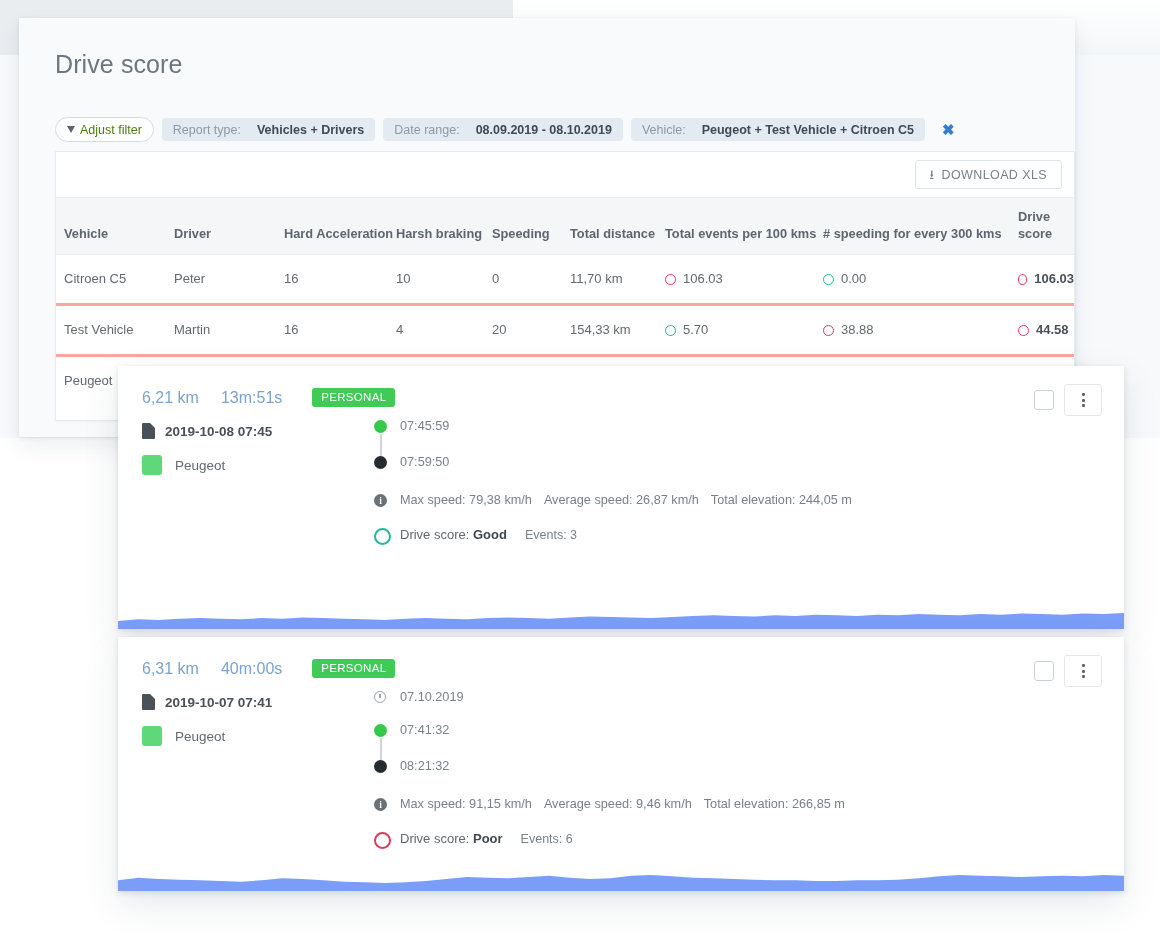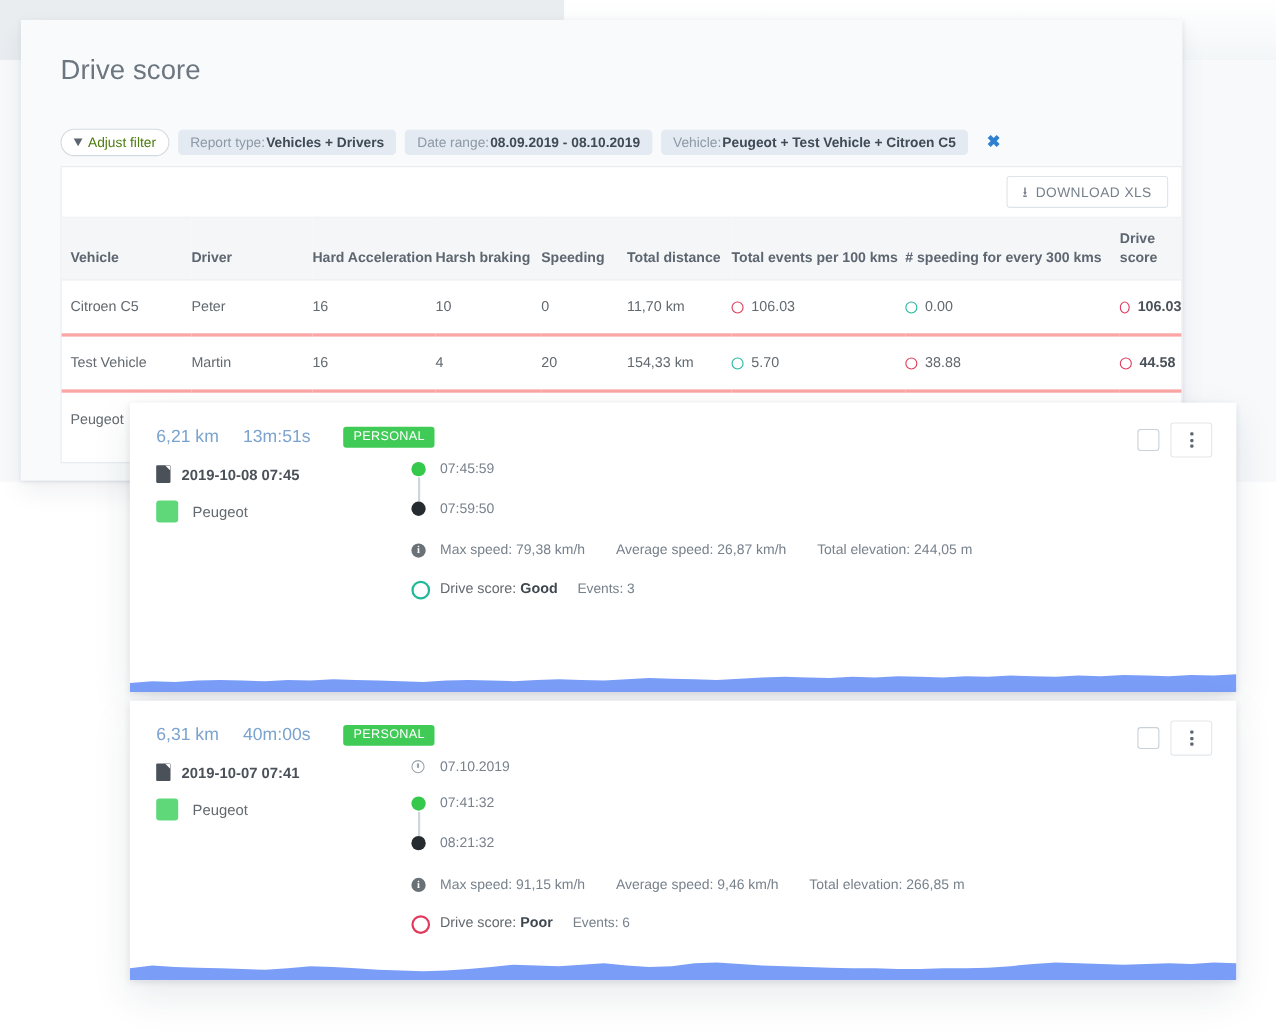--- a/index.html
+++ b/index.html
@@ -40,21 +40,21 @@
   .filterbar { position:absolute; left:36px; top:99px; display:flex; align-items:center; gap:8px; }
   .adjust-filter {
     height:25px; padding:0 11px; border:1px solid #d4dbe0; border-radius:13px;
     background:#ffffff; color:#4d7c0f; font-size:12.5px;
     display:flex; align-items:center; gap:5px; cursor:pointer; white-space:nowrap;
   }
   .funnel { display:inline-block; width:0;height:0; border-left:4.5px solid transparent;
             border-right:4.5px solid transparent; border-top:7px solid #5d6670; position:relative; top:0px;}
   .chip {
     height:23px; padding:0 11px; border-radius:4px; background:#e3eaf1;
-    color:#8d99a6; font-size:12.5px; display:flex; align-items:center; gap:1px;
+    color:#8d99a6; font-size:12.5px; display:flex; align-items:center; gap:16px;
     white-space:nowrap; cursor:pointer;justify-content:flex-end;
   }
   .chip b { color:#3f4a55; font-weight:700; }
   .clear-x { color:#2f7fd1; font-size:15px; font-weight:700; margin-left:9px; cursor:pointer; line-height:1;}
 
   
   .table-card {
     position:absolute; left:36px; top:133px; width:1020px; height:270px;
     background:#ffffff; border:1px solid #e7ecef;
     box-shadow:0 1px 2px rgba(0,0,0,.04);
@@ -144,21 +144,21 @@
     width:12px;height:12px;border:1.4px solid #9aa3ab;border-radius:50%;position:relative; display:inline-block;
   }
   .clock:after{content:"";position:absolute;left:4.4px;top:2px;width:1.2px;height:4px;background:#9aa3ab;}
   .dot-green { width:13px;height:13px;border-radius:50%;background:#35c94b; }
   .dot-black { width:13px;height:13px;border-radius:50%;background:#262b30; }
   .tl-line { position:absolute; left:6px; top:15px; width:1.5px; height:22px; background:#cfd5da; }
   .info-ico {
     width:13px;height:13px;border-radius:50%;background:#6a7278;color:#fff;font-size:9.5px;
     font-weight:700; display:flex;align-items:center;justify-content:center; font-family:"Liberation Serif",serif;
   }
-  .stats { font-size:12.7px; color:#77818b; display:flex; gap:28px; }
+  .stats { font-size:12.7px; color:#77818b; display:flex; gap:12px; }
   .score-ring { width:17px;height:17px;border-radius:50%;border:2.2px solid currentColor; }
   .score-line { font-size:13px; color:#62696f; display:flex; align-items:center; gap:18px; }
   .score-line b { color:#3f4750; font-weight:700; }
   .score-sub { font-size:12.5px; color:#77818b; }
   .gap-r0{ margin-bottom:9px;} .gap-r1{ margin-bottom:12px;} .gap-r2{ margin-bottom:14px;}
   .gap-r3{ margin-bottom:10px;}
 
   .elev { position:absolute; left:0; bottom:0; width:100%; display:block; }
   #trip-0 .elev { height:57px; }
   #trip-1 .elev { height:57px; }

